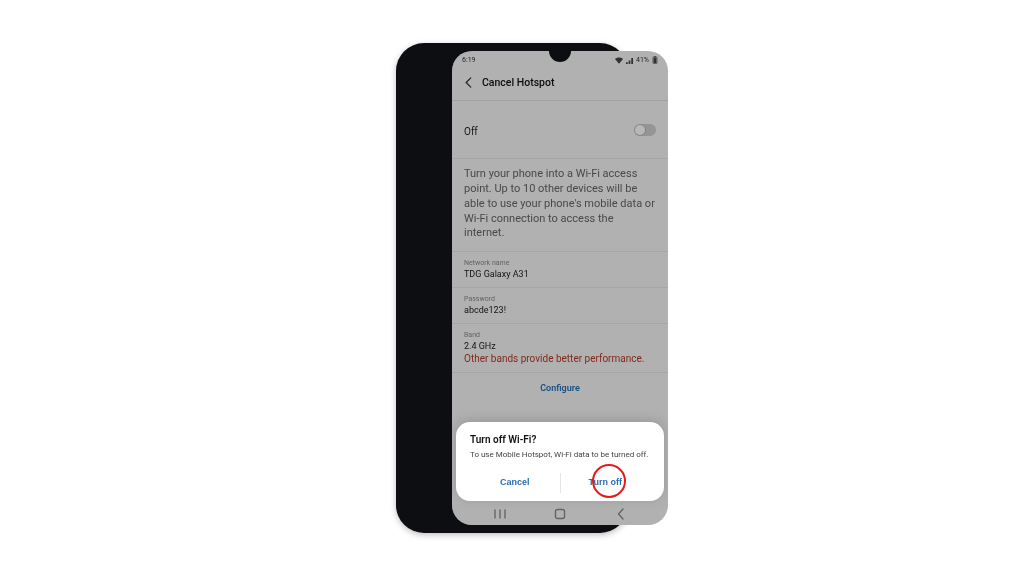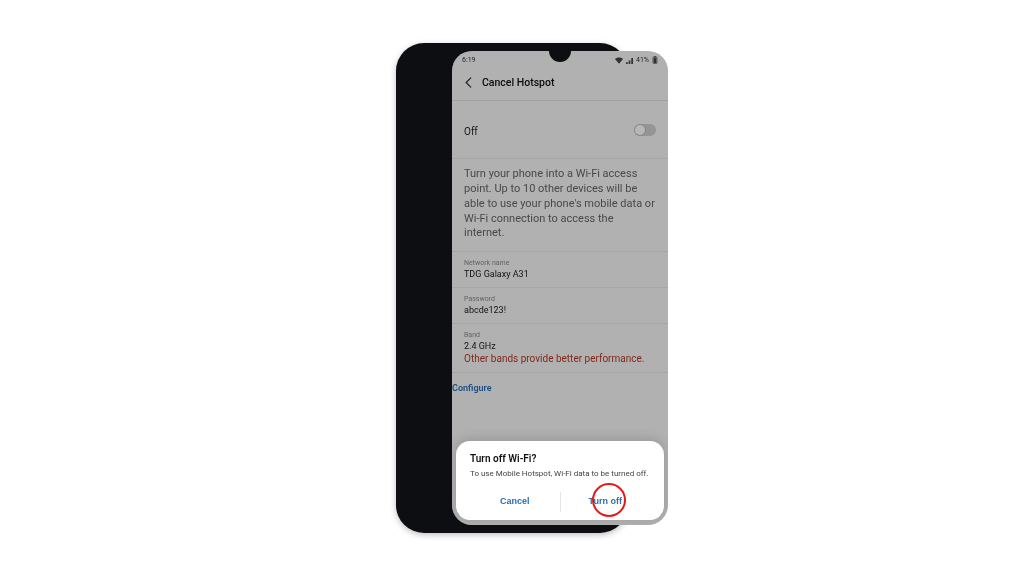--- a/index.html
+++ b/index.html
@@ -123,31 +123,32 @@
     }
     .field {
       padding: 7px 12px 8px;
       border-bottom: 1px solid rgba(0,0,0,.06);
       position: relative; z-index: 1;
     }
     .field .fl { font-size: 7px; color: #8a8a8a; margin-bottom: 2px; }
     .field .fv { font-size: 9px; color: #222; }
     .hint { font-size: 10px; color: #b53a2a; margin-top: 2px; }
     .configure {
+      text-align: center;
       font-size: 9px;
       font-weight: 600;
       color: #2a6fb3;
       padding: 10px 0;
       position: relative; z-index: 1;
     }
     
     .sheet {
       position: absolute;
       left: 4px; right: 4px;
-      bottom: 5px;
+      bottom: 24px;
       background: #ffffff;
       border-radius: 14px;
       z-index: 3;
       padding: 12px 14px 6px;
       box-shadow: 0 -2px 12px rgba(0,0,0,.15);
     }
     .sheet h3 { font-size: 10px; font-weight: 600; color: #111; margin-bottom: 5px; }
     .sheet p  { font-size: 8px; color: #444; line-height: 1.35; }
     .sheet .actions {
       display: flex;

